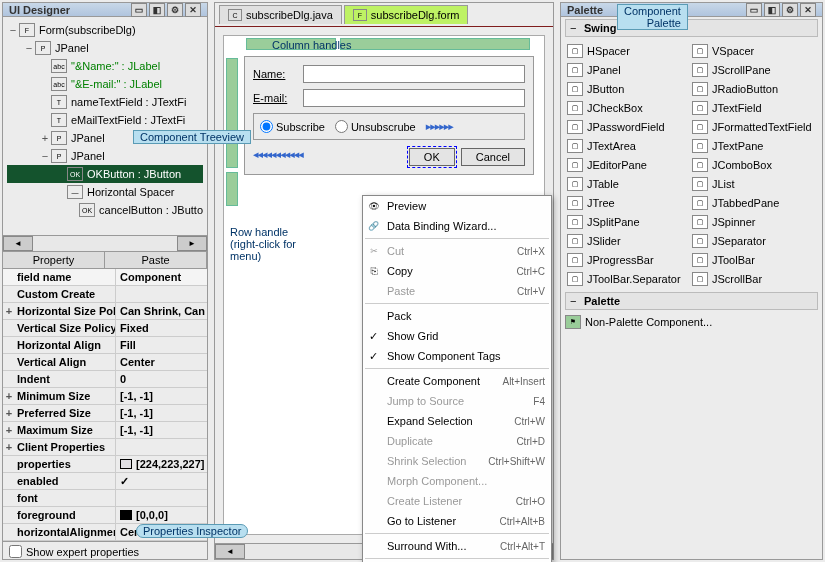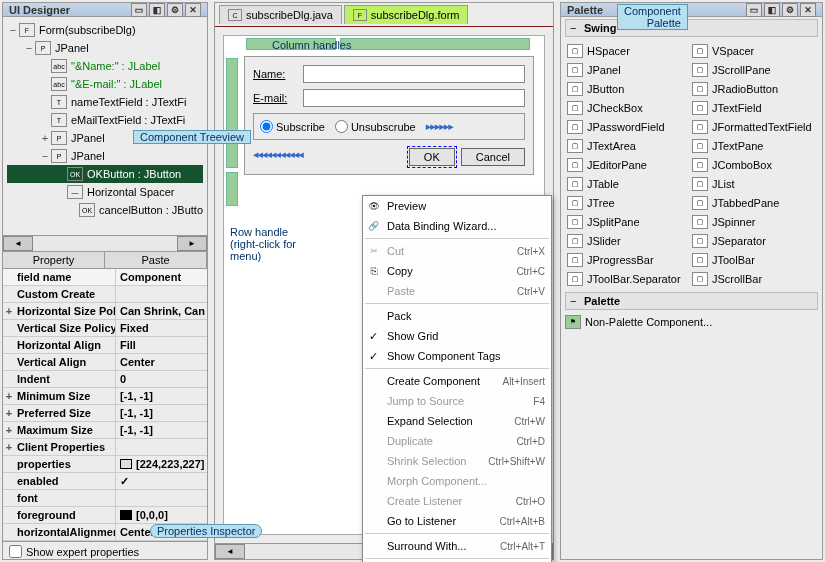--- a/index.html
+++ b/index.html
@@ -231,21 +231,21 @@
       </div>
     </div>
   <div class="footer-check">
     <input type="checkbox" style="">
     <span>Show expert properties</span>
   </div>
 </div>
 
 <div class="callout" style="left:133px; top:130px; line-height:12px;">Component
 Treeview</div>
-<div class="callout" style="left:150px; top:524px; line-height:12px;border-radius:8px;">Properties
+<div class="callout" style="left:136px; top:524px; line-height:12px;border-radius:8px;">Properties
 Inspector</div>
 
 <div id="center" class="panel">
   <div class="tabs" id="tabs">
       <div class="tab">
         <span class="ico">C</span>
         <span>subscribeDlg.java</span>
       </div>
       <div class="tab active">
         <span class="ico">F</span>

